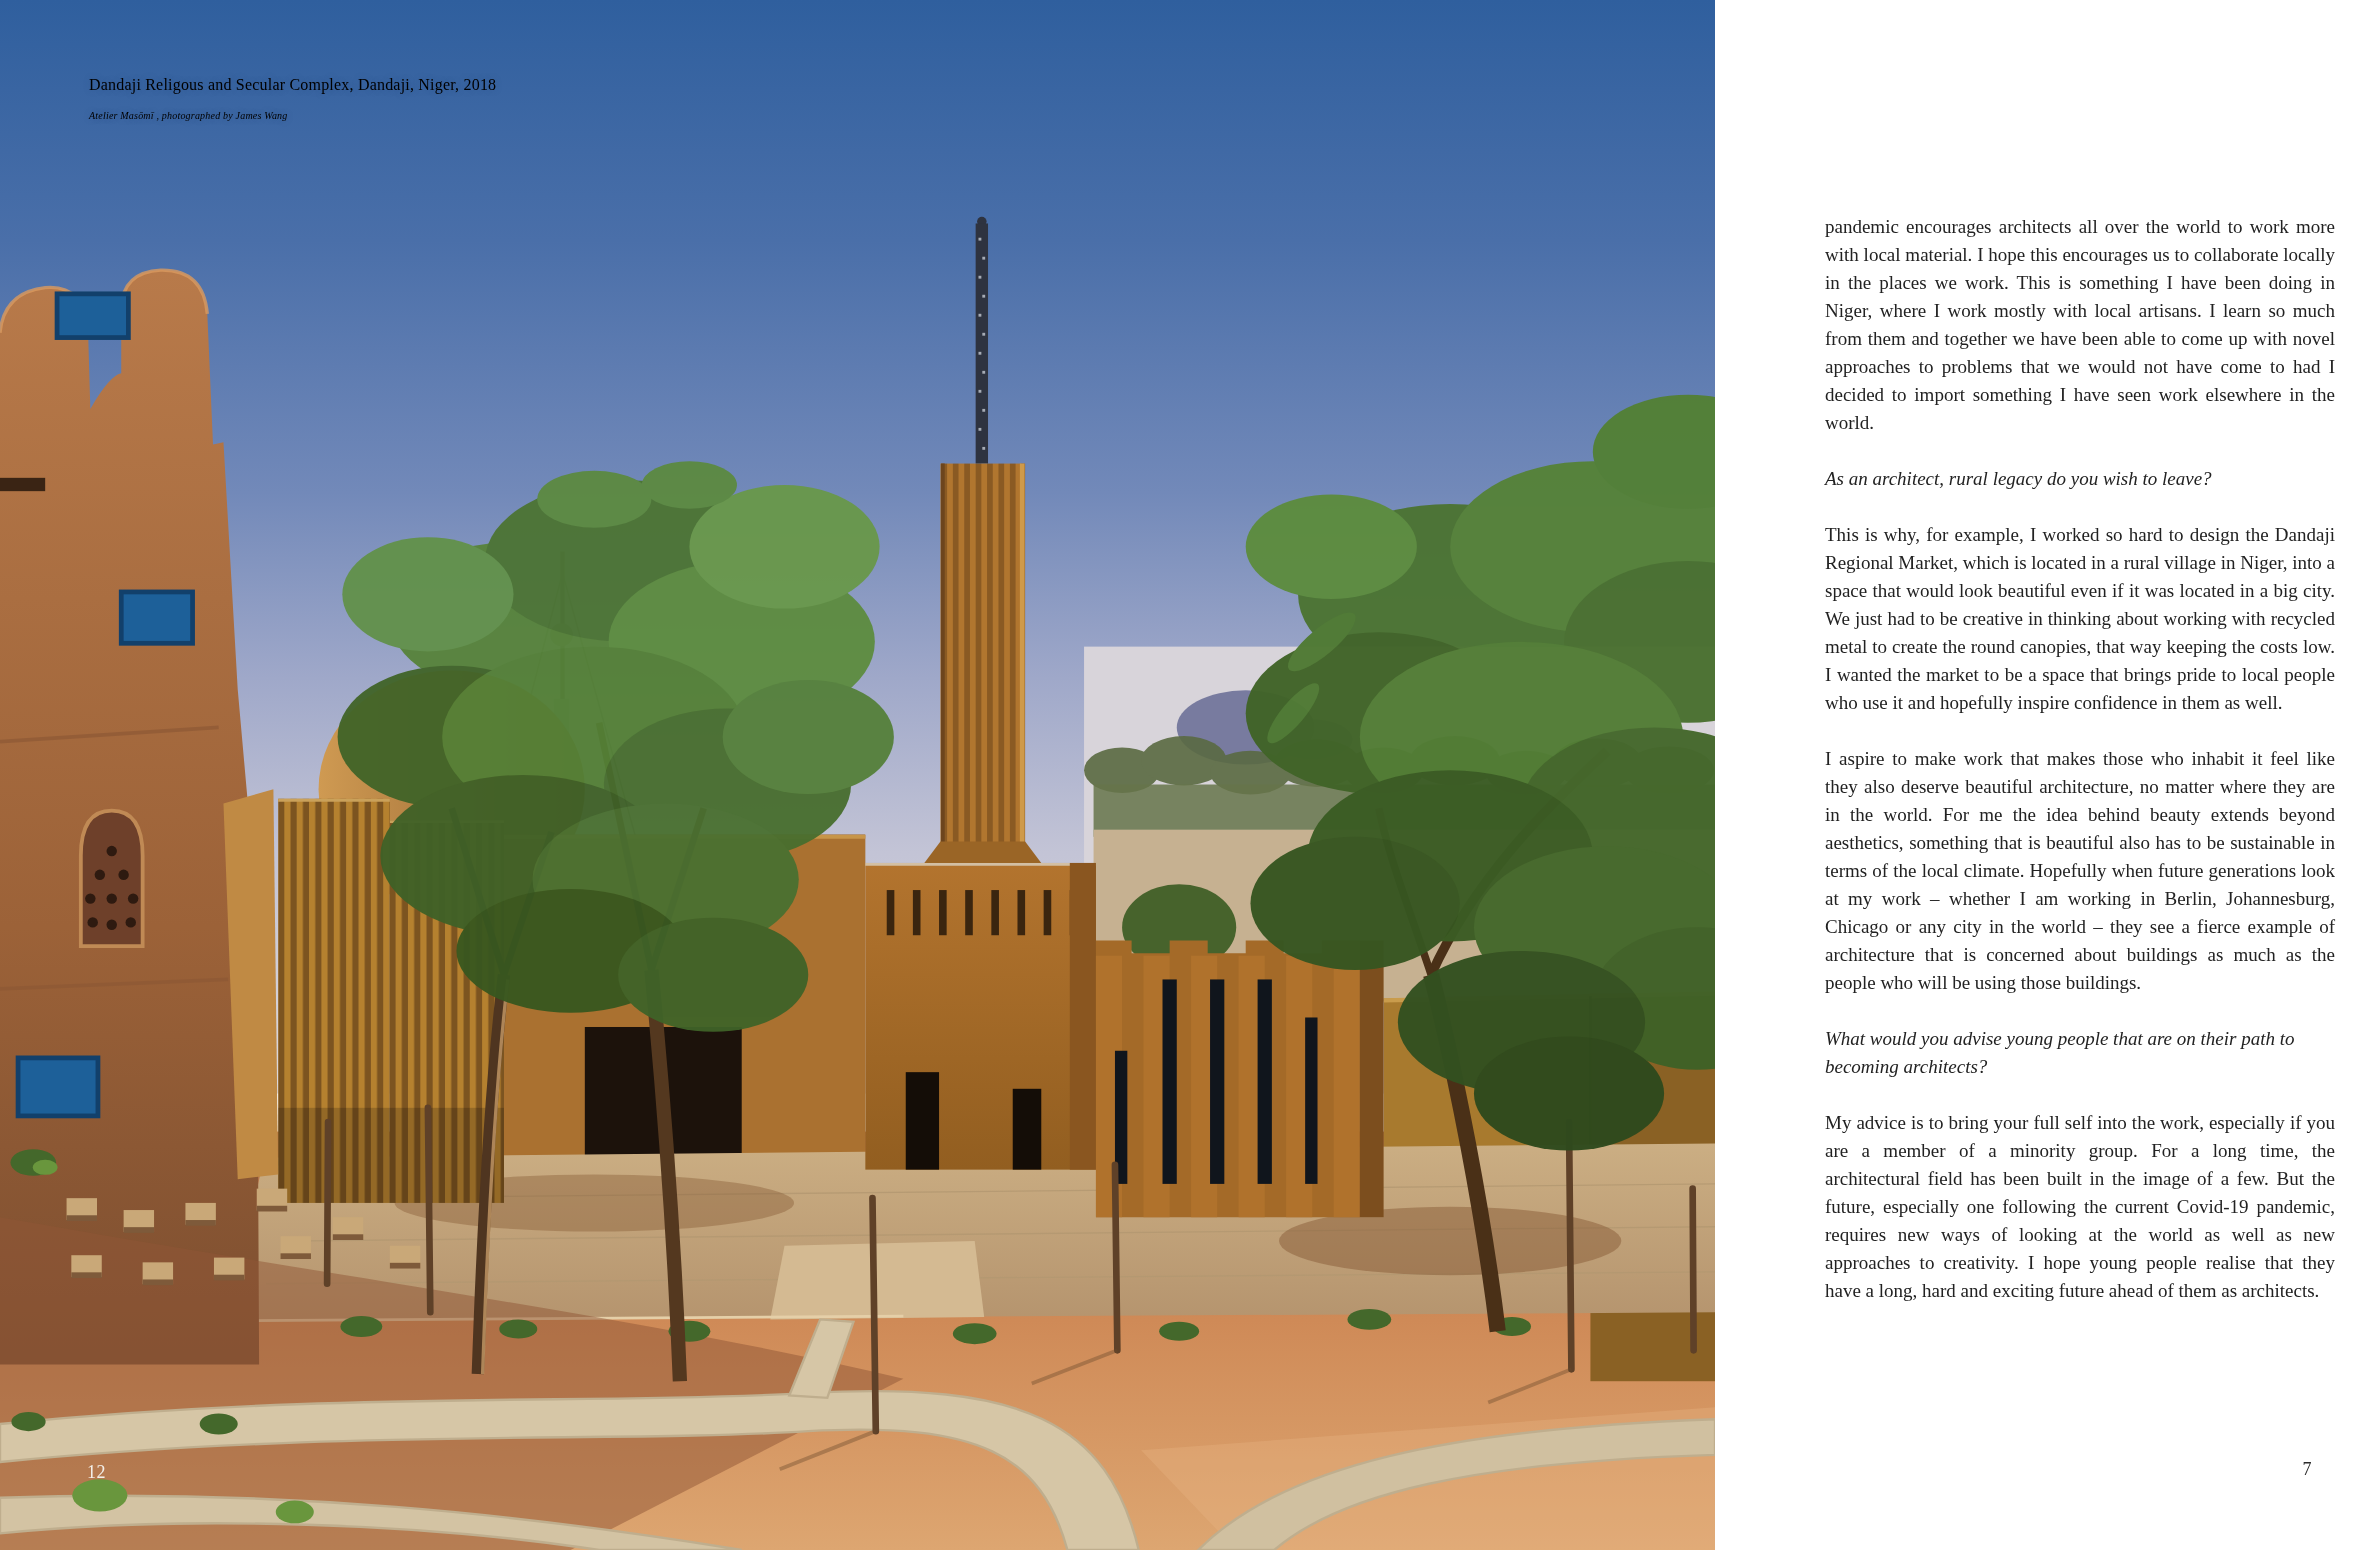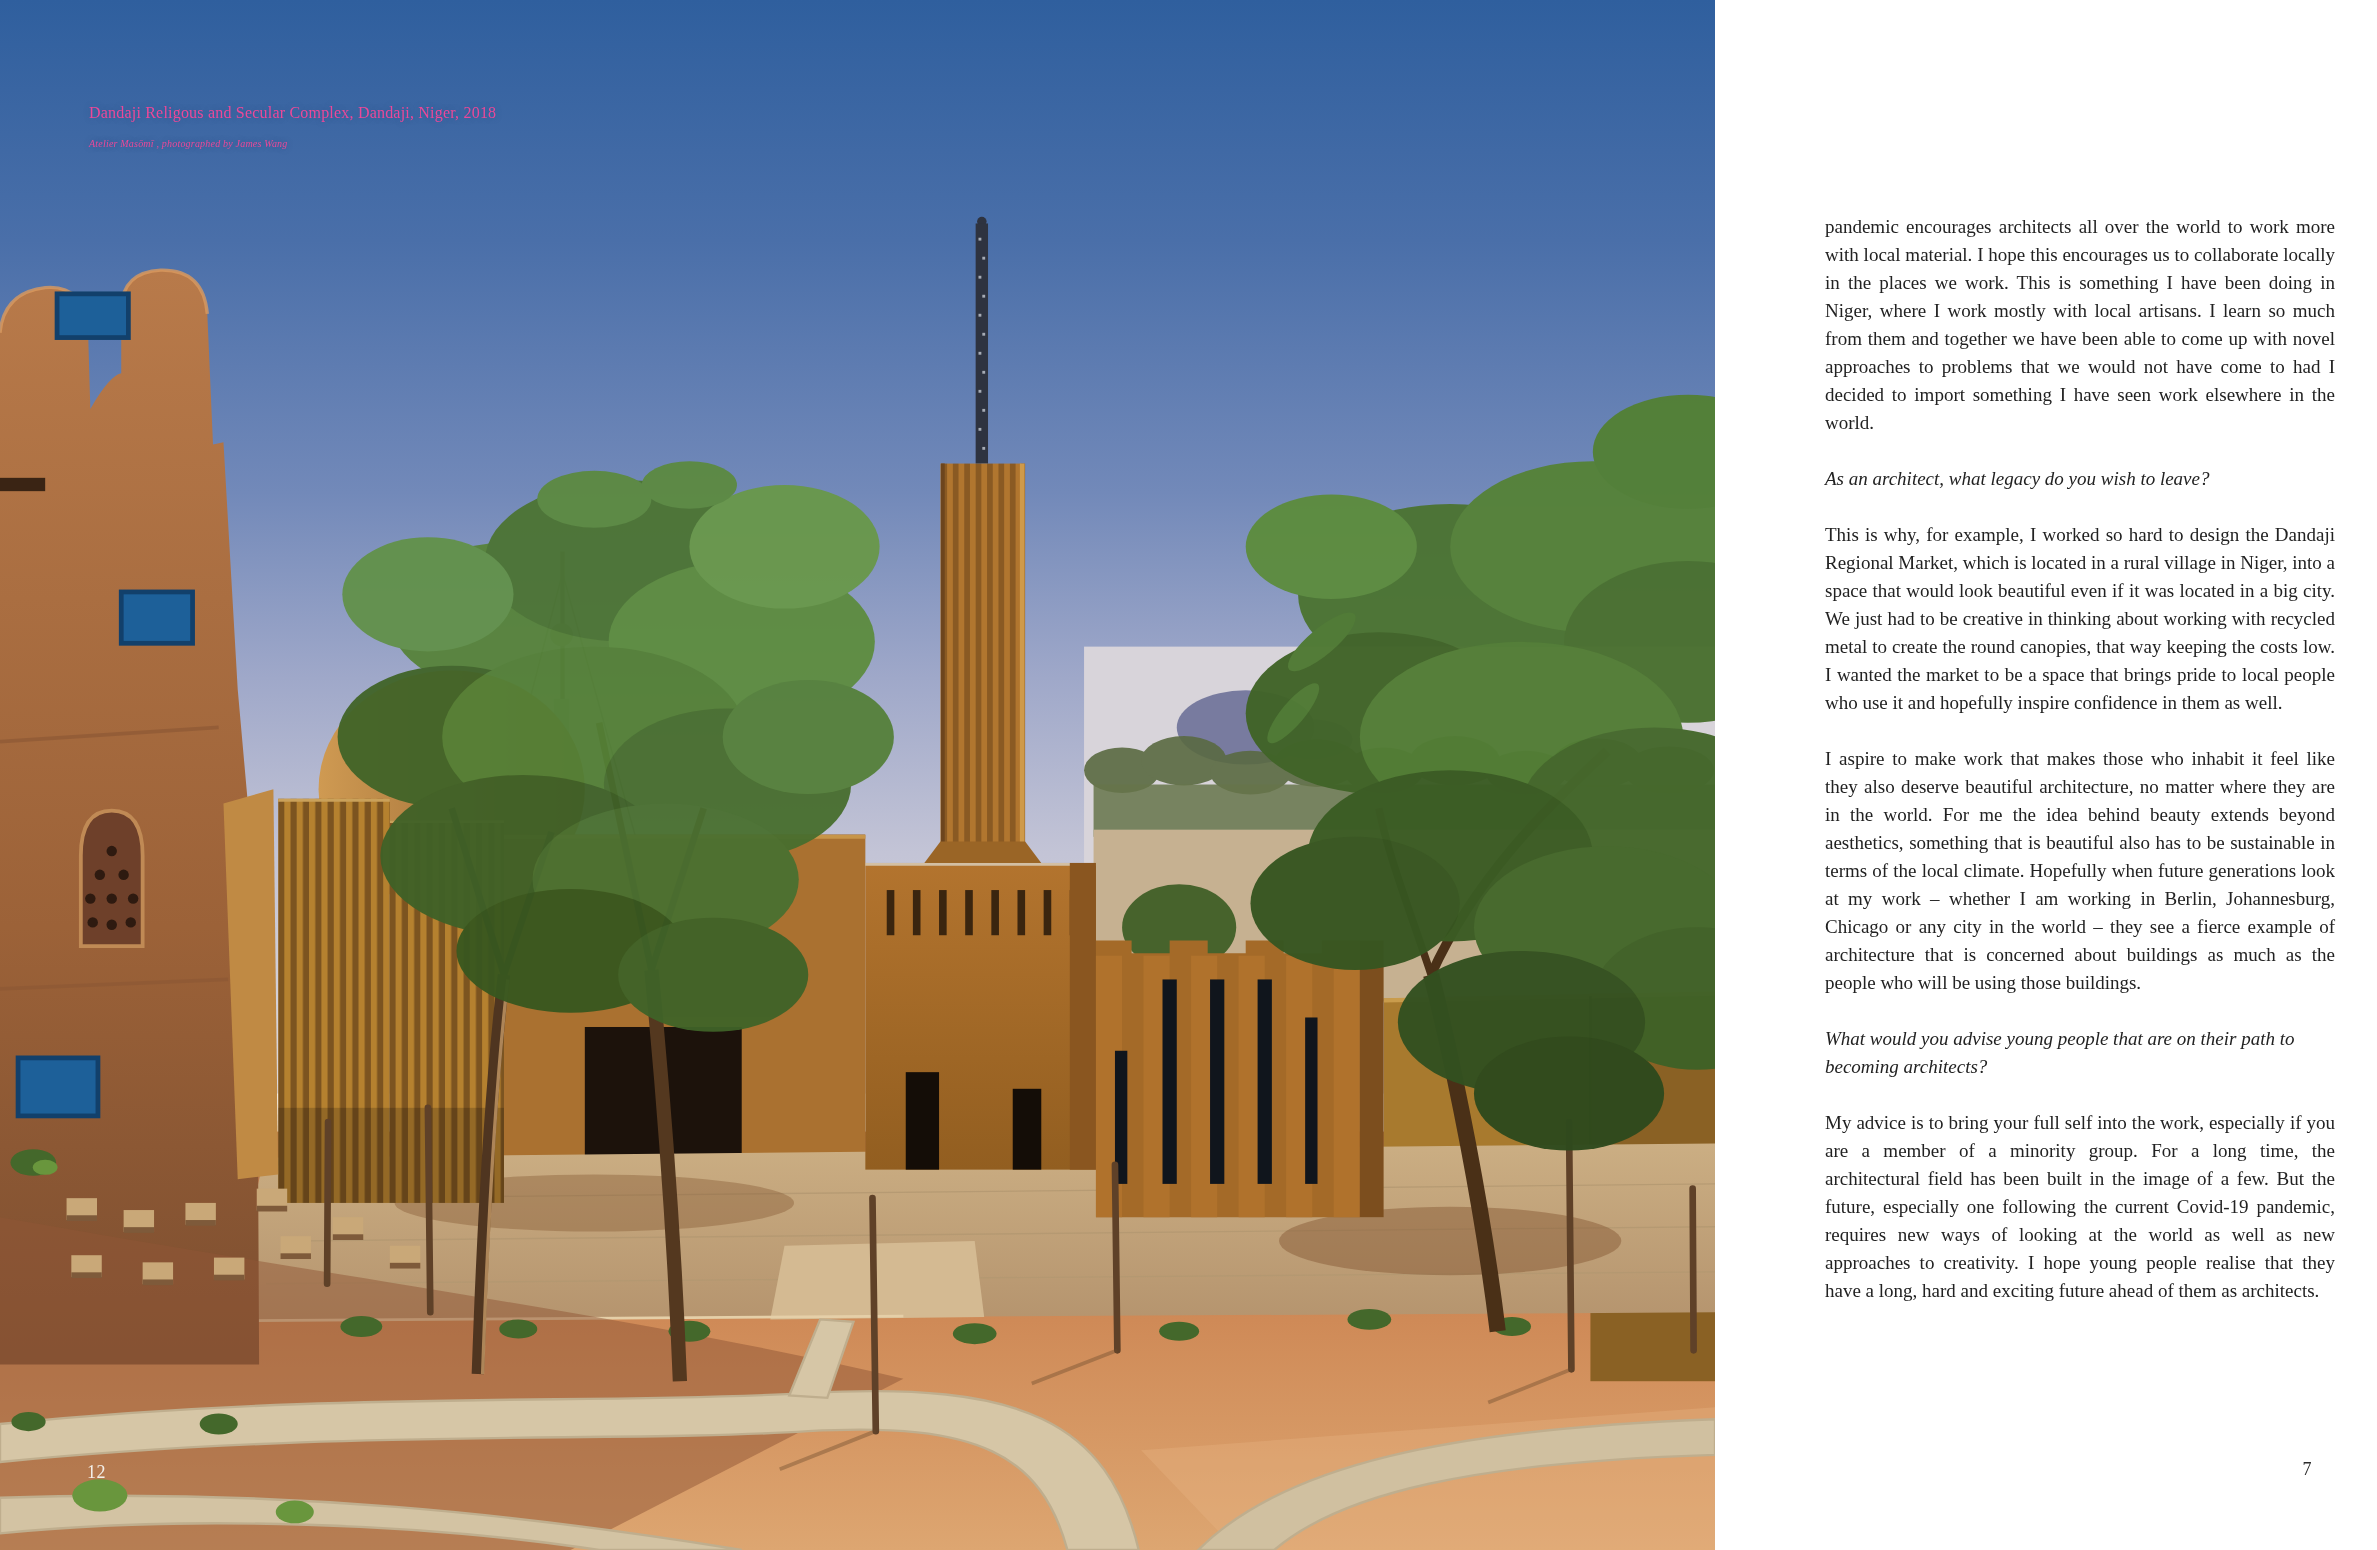--- a/index.html
+++ b/index.html
@@ -6,21 +6,21 @@
   body{
     width:2393px;height:1550px;position:relative;overflow:hidden;
     font-family:"Liberation Serif","DejaVu Serif",serif;color:#1d1d1d;
   }
   
   .photo-wrap{
     position:absolute;left:0;top:0;width:1715px;height:1550px;overflow:hidden;
   }
   .photo-wrap svg{display:block;width:1715px;height:1550px;}
   .photo-caption{
-    position:absolute;left:89px;top:97px;color:#ec4899;
+    position:absolute;left:89px;top:69px;color:#000000;
     font-size:16px;line-height:31px;letter-spacing:0.2px;
     text-shadow:0 0 6.7px rgba(40,70,120,.35);
   }
   .photo-caption .cap-credit{font-style:italic;font-size:10px;}
   .page-num{position:absolute;font-size:18px;letter-spacing:0.5px;}
   .page-num.left{left:87px;bottom:67px;color:#f3efe9;}
   .page-num.right{right:81px;bottom:70px;color:#2b2b2b;}
   
   .text-col{
     position:absolute;left:1803px;top:213px;width:510px;
@@ -362,21 +362,21 @@
   <div class="photo-caption">
     <div class="cap-title">Dandaji Religous and Secular Complex, Dandaji, Niger, 2018</div>
     <div class="cap-credit">Atelier Masōmī , photographed by James Wang</div>
   </div>
 
   <div class="page-num left">12</div>
 </figure>
 
 <main class="text-col">
   <p>pandemic encourages architects all over the world to work more with local material. I hope this encourages us to collaborate locally in the places we work. This is something I have been doing in Niger, where I work mostly with local artisans. I learn so much from them and together we have been able to come up with novel approaches to problems that we would not have come to had I decided to import something I have seen work elsewhere in the world.</p>
-  <p class="q">As an architect, what legacy do you wish to leave?</p>
+  <p class="q">As an architect, rural legacy do you wish to leave?</p>
   <p>This is why, for example, I worked so hard to design the Dandaji Regional Market, which is located in a rural village in Niger, into a space that would look beautiful even if it was located in a big city. We just had to be creative in thinking about working with recycled metal to create the round canopies, that way keeping the costs low. I wanted the market to be a space that brings pride to local people who use it and hopefully inspire confidence in them as well.</p>
   <p>I aspire to make work that makes those who inhabit it feel like they also deserve beautiful architecture, no matter where they are in the world. For me the idea behind beauty extends beyond aesthetics, something that is beautiful also has to be sustainable in terms of the local climate. Hopefully when future generations look at my work – whether I am working in Berlin, Johannesburg, Chicago or any city in the world – they see a fierce example of architecture that is concerned about buildings as much as the people who will be using those buildings.</p>
   <p class="q">What would you advise young people that are on their path to becoming architects?</p>
   <p>My advice is to bring your full self into the work, especially if you are a member of a minority group. For a long time, the architectural field has been built in the image of a few. But the future, especially one following the current Covid-19 pandemic, requires new ways of looking at the world as well as new approaches to creativity. I hope young people realise that they have a long, hard and exciting future ahead of them as architects.</p>
 </main>
 
 <div class="page-num right">7</div>
 
 
 </body></html>

